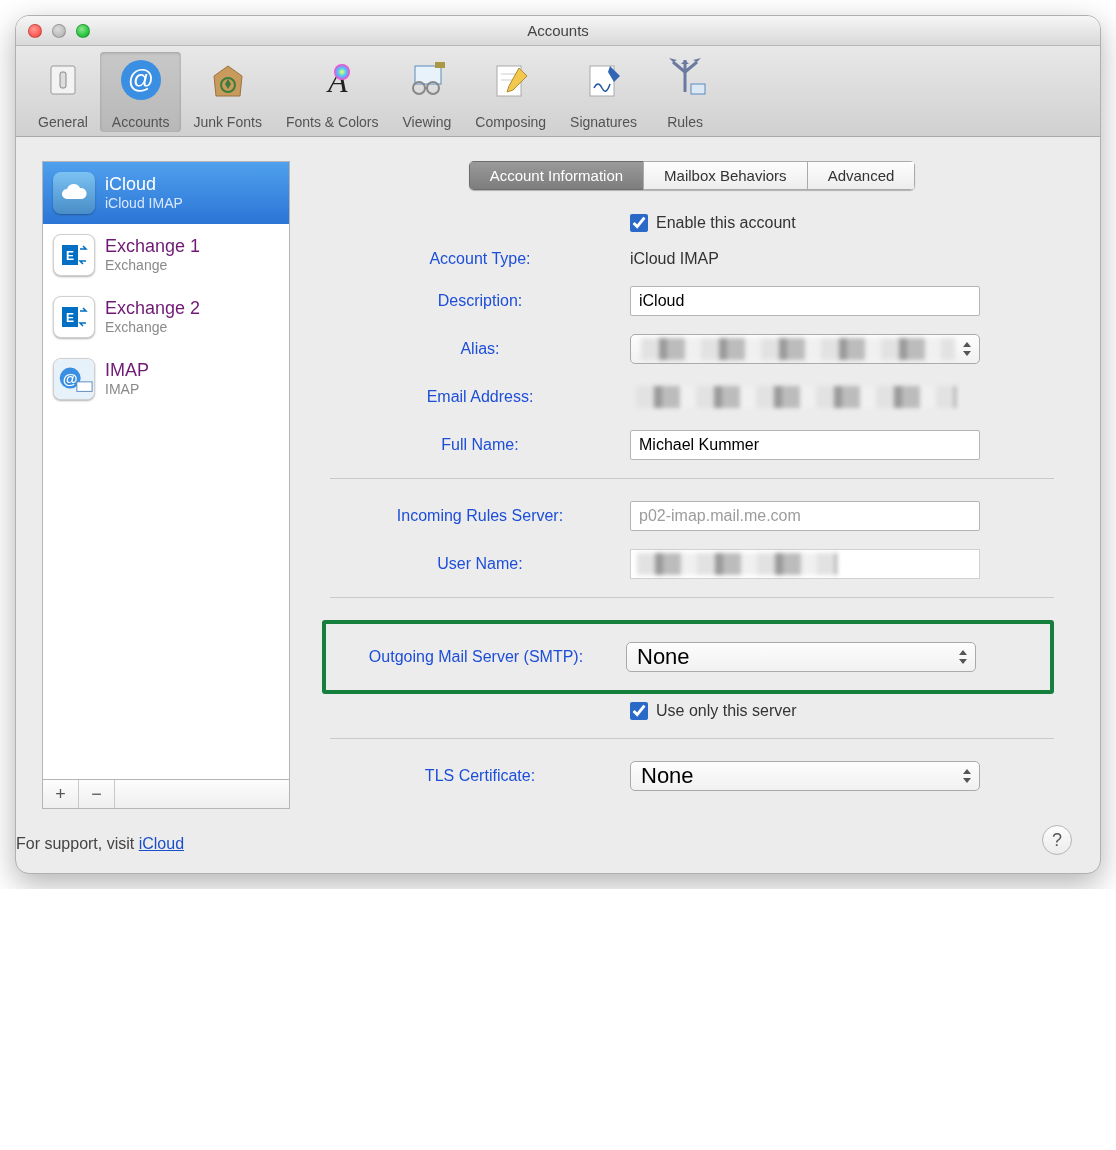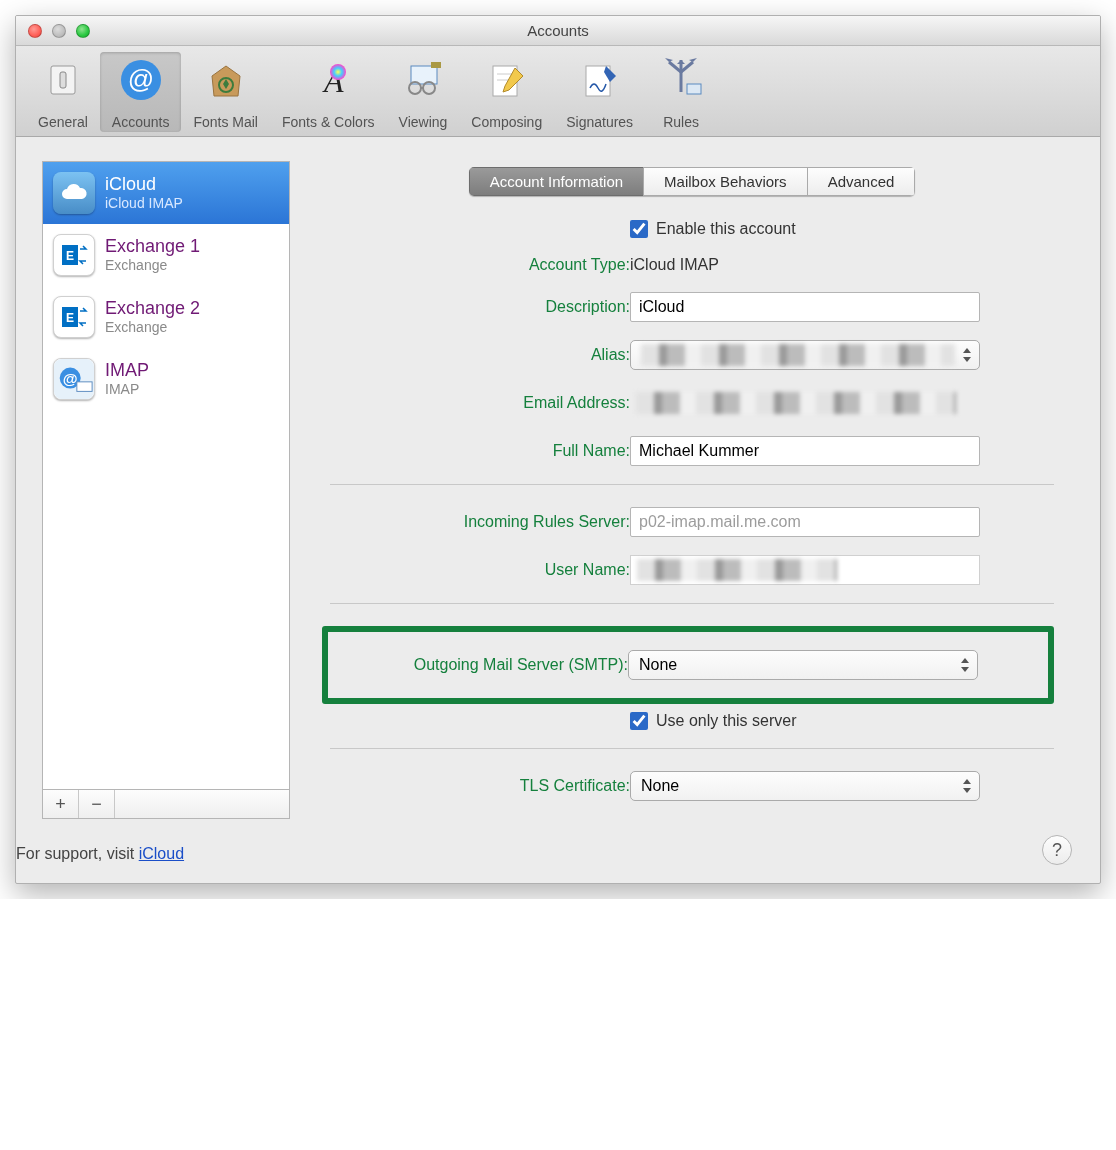--- a/index.html
+++ b/index.html
@@ -2,21 +2,21 @@
 <html><head>
 <meta charset="utf-8">
 <style>
 * { box-sizing: border-box; margin: 0; padding: 0; }
 body { font-family: "Helvetica Neue", Helvetica, Arial, sans-serif; font-size: 13px; background: #fff; padding: 15px; }
 
 .window {
   width: 1086px;
   background: #ececec;
   border: 1px solid #b0b0b0;
-  border-radius: 2px;
+  border-radius: 14px;
   box-shadow: 0 10px 30px rgba(0,0,0,0.3);
   overflow: hidden;
 }
 
 
 .titlebar {
   height: 30px;
   background: linear-gradient(#f6f6f6, #d9d9d9);
   border-bottom: 1px solid #b8b8b8;
   display: flex;
@@ -95,56 +95,56 @@
   background: transparent;
   font-size: 18px;
   color: #555;
   cursor: pointer;
 }
 .side-controls .spacer { flex: 1; }
 
 
 .main { flex: 1; background: #ececec; }
 .tabs { display: flex; justify-content: center; margin-bottom: 24px; }
-.tab-group { display: inline-flex; border-radius: 5px; overflow: hidden; box-shadow: 0 1px 1px rgba(0,0,0,0.25); margin-top: 6px; }
+.tab-group { display: inline-flex; border-radius: 5px; overflow: hidden; box-shadow: 0 1px 1px rgba(0,0,0,0.25); }
 .tab {
   padding: 5px 20px;
   font-size: 15px;
   background: linear-gradient(#fdfdfd,#ededed);
   border: 1px solid #aaa;
   border-right: none;
   color: #333;
   cursor: default;
 }
 .tab:last-child { border-right: 1px solid #aaa; }
 .tab.selected { background: linear-gradient(#9a9a9a,#7d7d7d); color: #fff; border-color: #6d6d6d; }
 
 .form-area { padding: 0 20px; }
 .row { display: flex; align-items: center; margin-bottom: 18px; }
-.row .lbl { width: 300px; text-align: right; font-size: 16px; color: #15803d; }
+.row .lbl { width: 300px; text-align: center; font-size: 16px; color: #1d4ed8; }
 .row .val { flex: 1; display: flex; align-items: center; }
 .row.check-row .val { font-size: 16px; color: #333; }
 input[type=text].field {
   width: 350px;
   height: 30px;
   border: 1px solid #b5b5b5;
   border-radius: 2px;
   padding: 3px 8px;
   font-size: 16px;
   background: #fff;
 }
 input[type=text].field:disabled { background: #fff; color: #9c9c9c; }
 .popup {
   width: 350px;
   height: 30px;
   border: 1px solid #aaa;
   background: linear-gradient(#fdfdfd,#f1f1f1);
   border-radius: 5px;
   padding: 3px 24px 3px 10px;
-  font-size: 16px;
+  font-size: 22px;
   position: relative;
   display: flex; align-items: center;
 }
 .popup::after {
   content: "";
   position: absolute;
   right: 8px; top: 50%;
   width: 0; height: 0;
   border-left: 4px solid transparent;
   border-right: 4px solid transparent;
@@ -161,21 +161,21 @@
   border-bottom: 5px solid #555;
   transform: translateY(-7px);
 }
 .static-val { font-size: 16px; color: #333; }
 
 .hr { border: none; border-top: 1px solid #c8c8c8; margin: 12px 0 22px 0; }
 
 .chk { width: 18px; height: 18px; margin-right: 8px; accent-color: #2a69c7; }
 
 .highlight-box {
-  border: 6px solid #15803d;
+  border: 4px solid #15803d;
   border-radius: 3px;
   padding: 18px 8px 18px 0;
   margin-left: -8px;
 }
 
 .redacted {
   width: 320px; height: 22px;
   background: repeating-linear-gradient(90deg, #e2e2e2 0 18px, #9a9a9a 18px 26px, #bcbcbc 26px 44px, #f0f0f0 44px 60px);
   filter: blur(2px);
 }
@@ -229,21 +229,21 @@
       <div class="tb-label">Accounts</div>
     </div>
     <div class="tb-item">
       <div class="tb-icon">
         <svg width="44" height="44" viewBox="0 0 44 44">
             <path d="M8 18 L22 8 L36 18 L34 38 L10 38 Z" fill="#c89a5b" stroke="#9a7440"></path>
             <circle cx="22" cy="27" r="7" fill="none" stroke="#3d7c3d" stroke-width="2"></circle>
             <path d="M22 21 l3 5 l-3 5 l-3 -5 z" fill="#3d7c3d"></path>
           </svg>
       </div>
-      <div class="tb-label">Fonts Mail</div>
+      <div class="tb-label">Junk Fonts</div>
     </div>
     <div class="tb-item">
       <div class="tb-icon">
         <svg width="44" height="44" viewBox="0 0 44 44">
             <text x="18" y="34" font-size="32" font-family="Georgia" font-style="italic" fill="#222">A</text>
             <circle cx="32" cy="14" r="8" fill="url(#g1)"></circle>
             <defs>
               <radialGradient id="g1">
                 <stop offset="0" stop-color="#ff5"></stop>
                 <stop offset="0.5" stop-color="#4cf"></stop>

